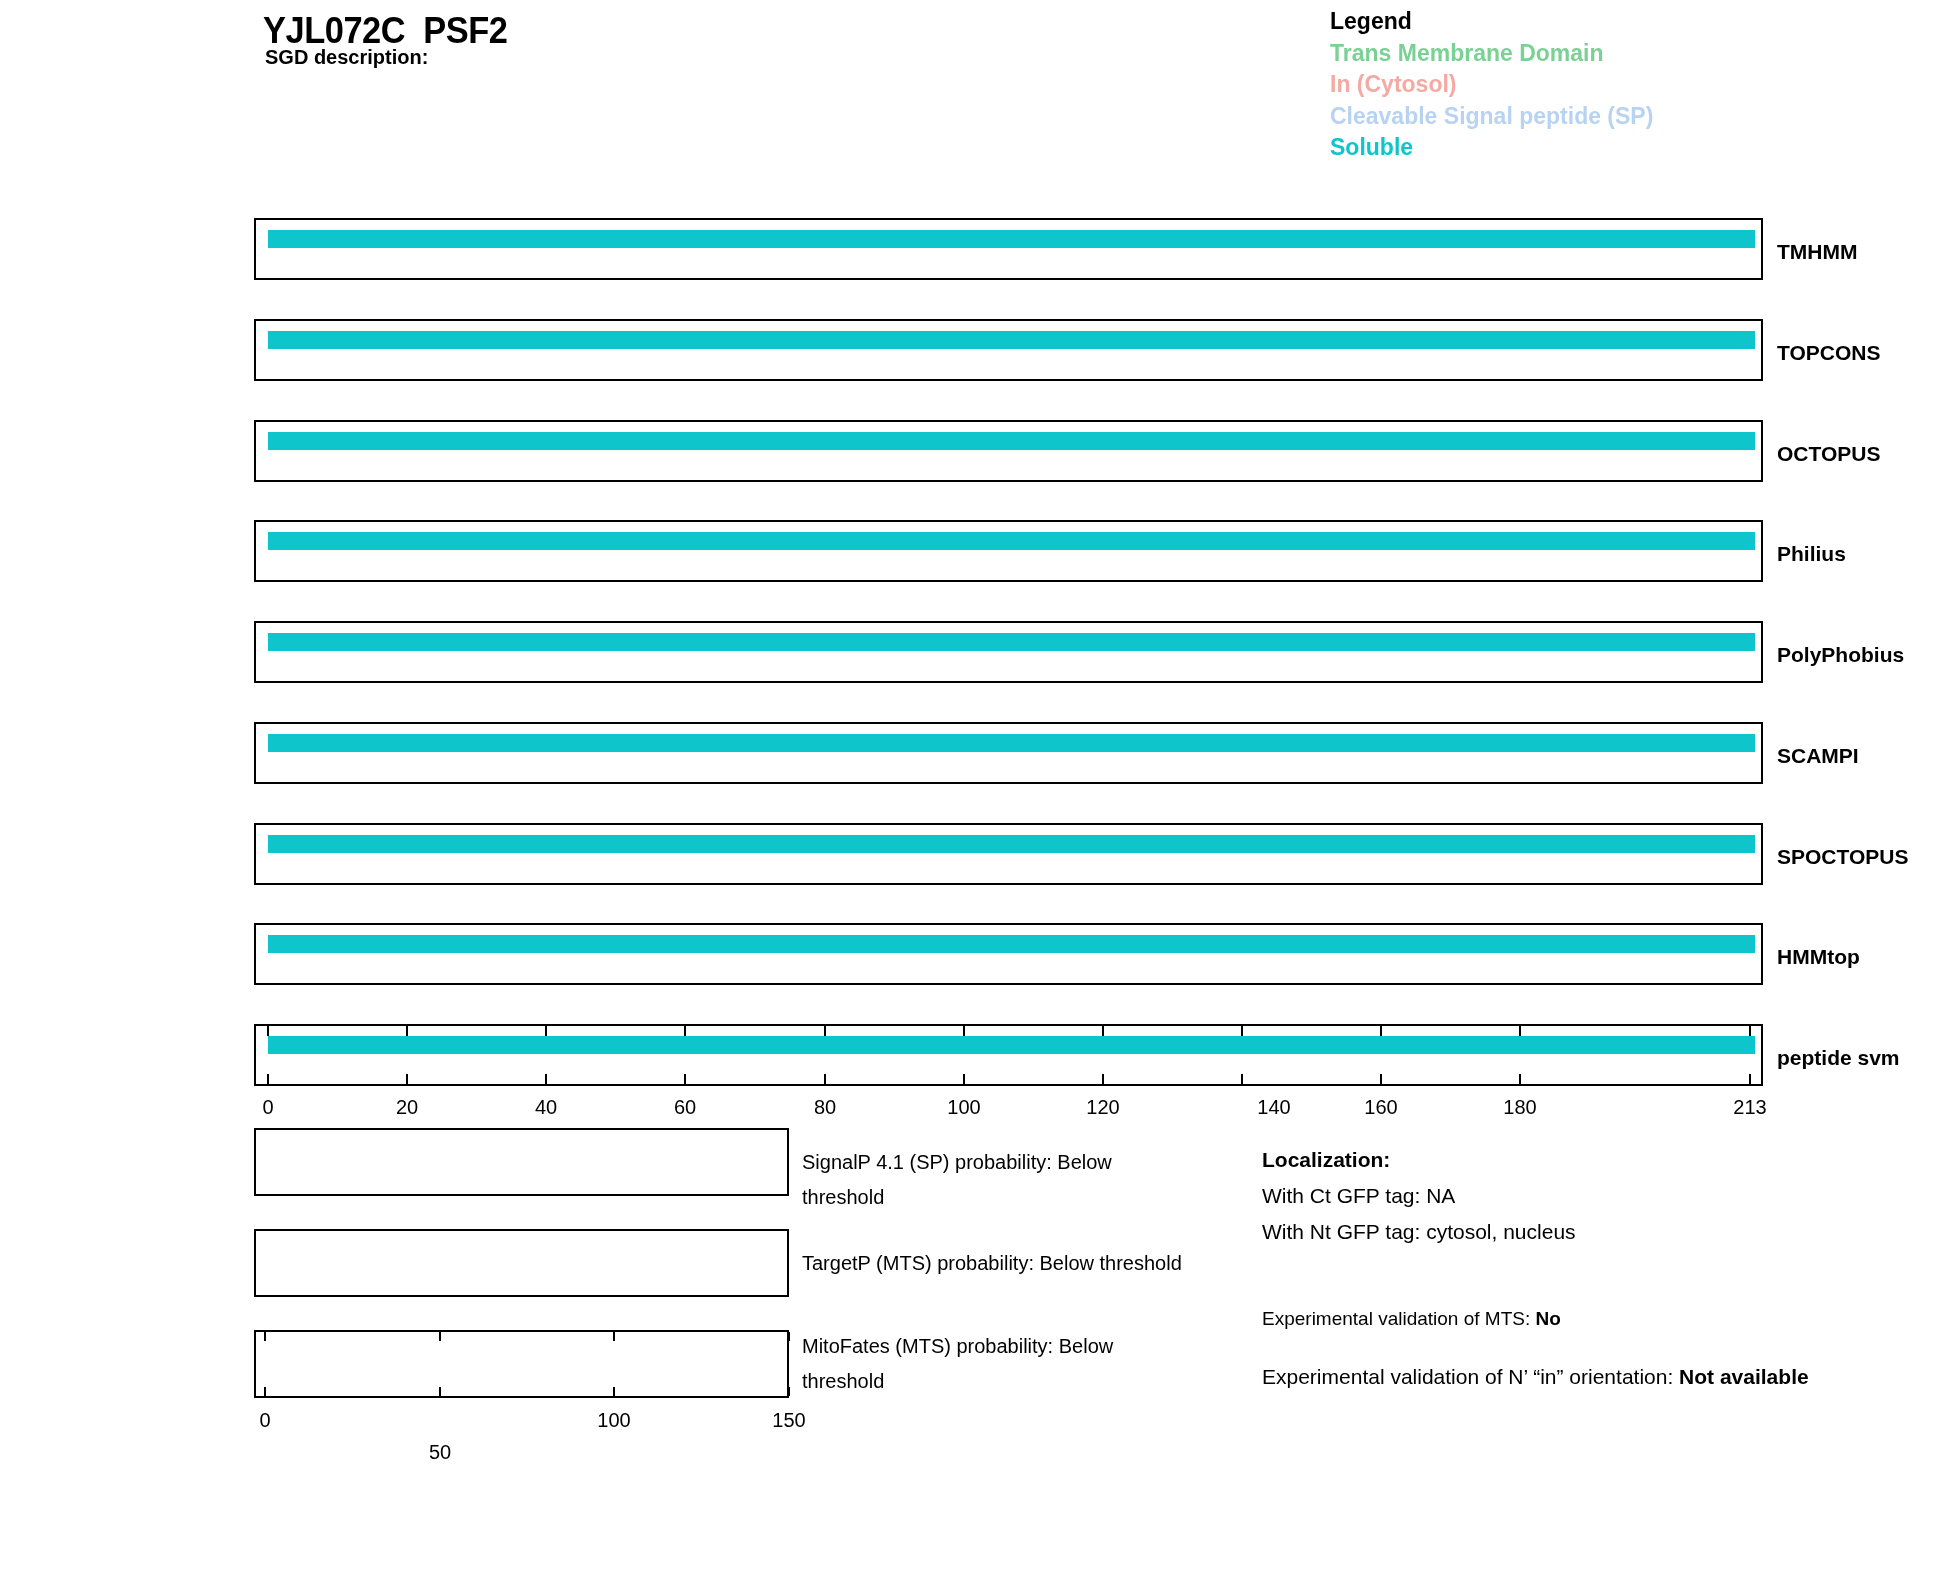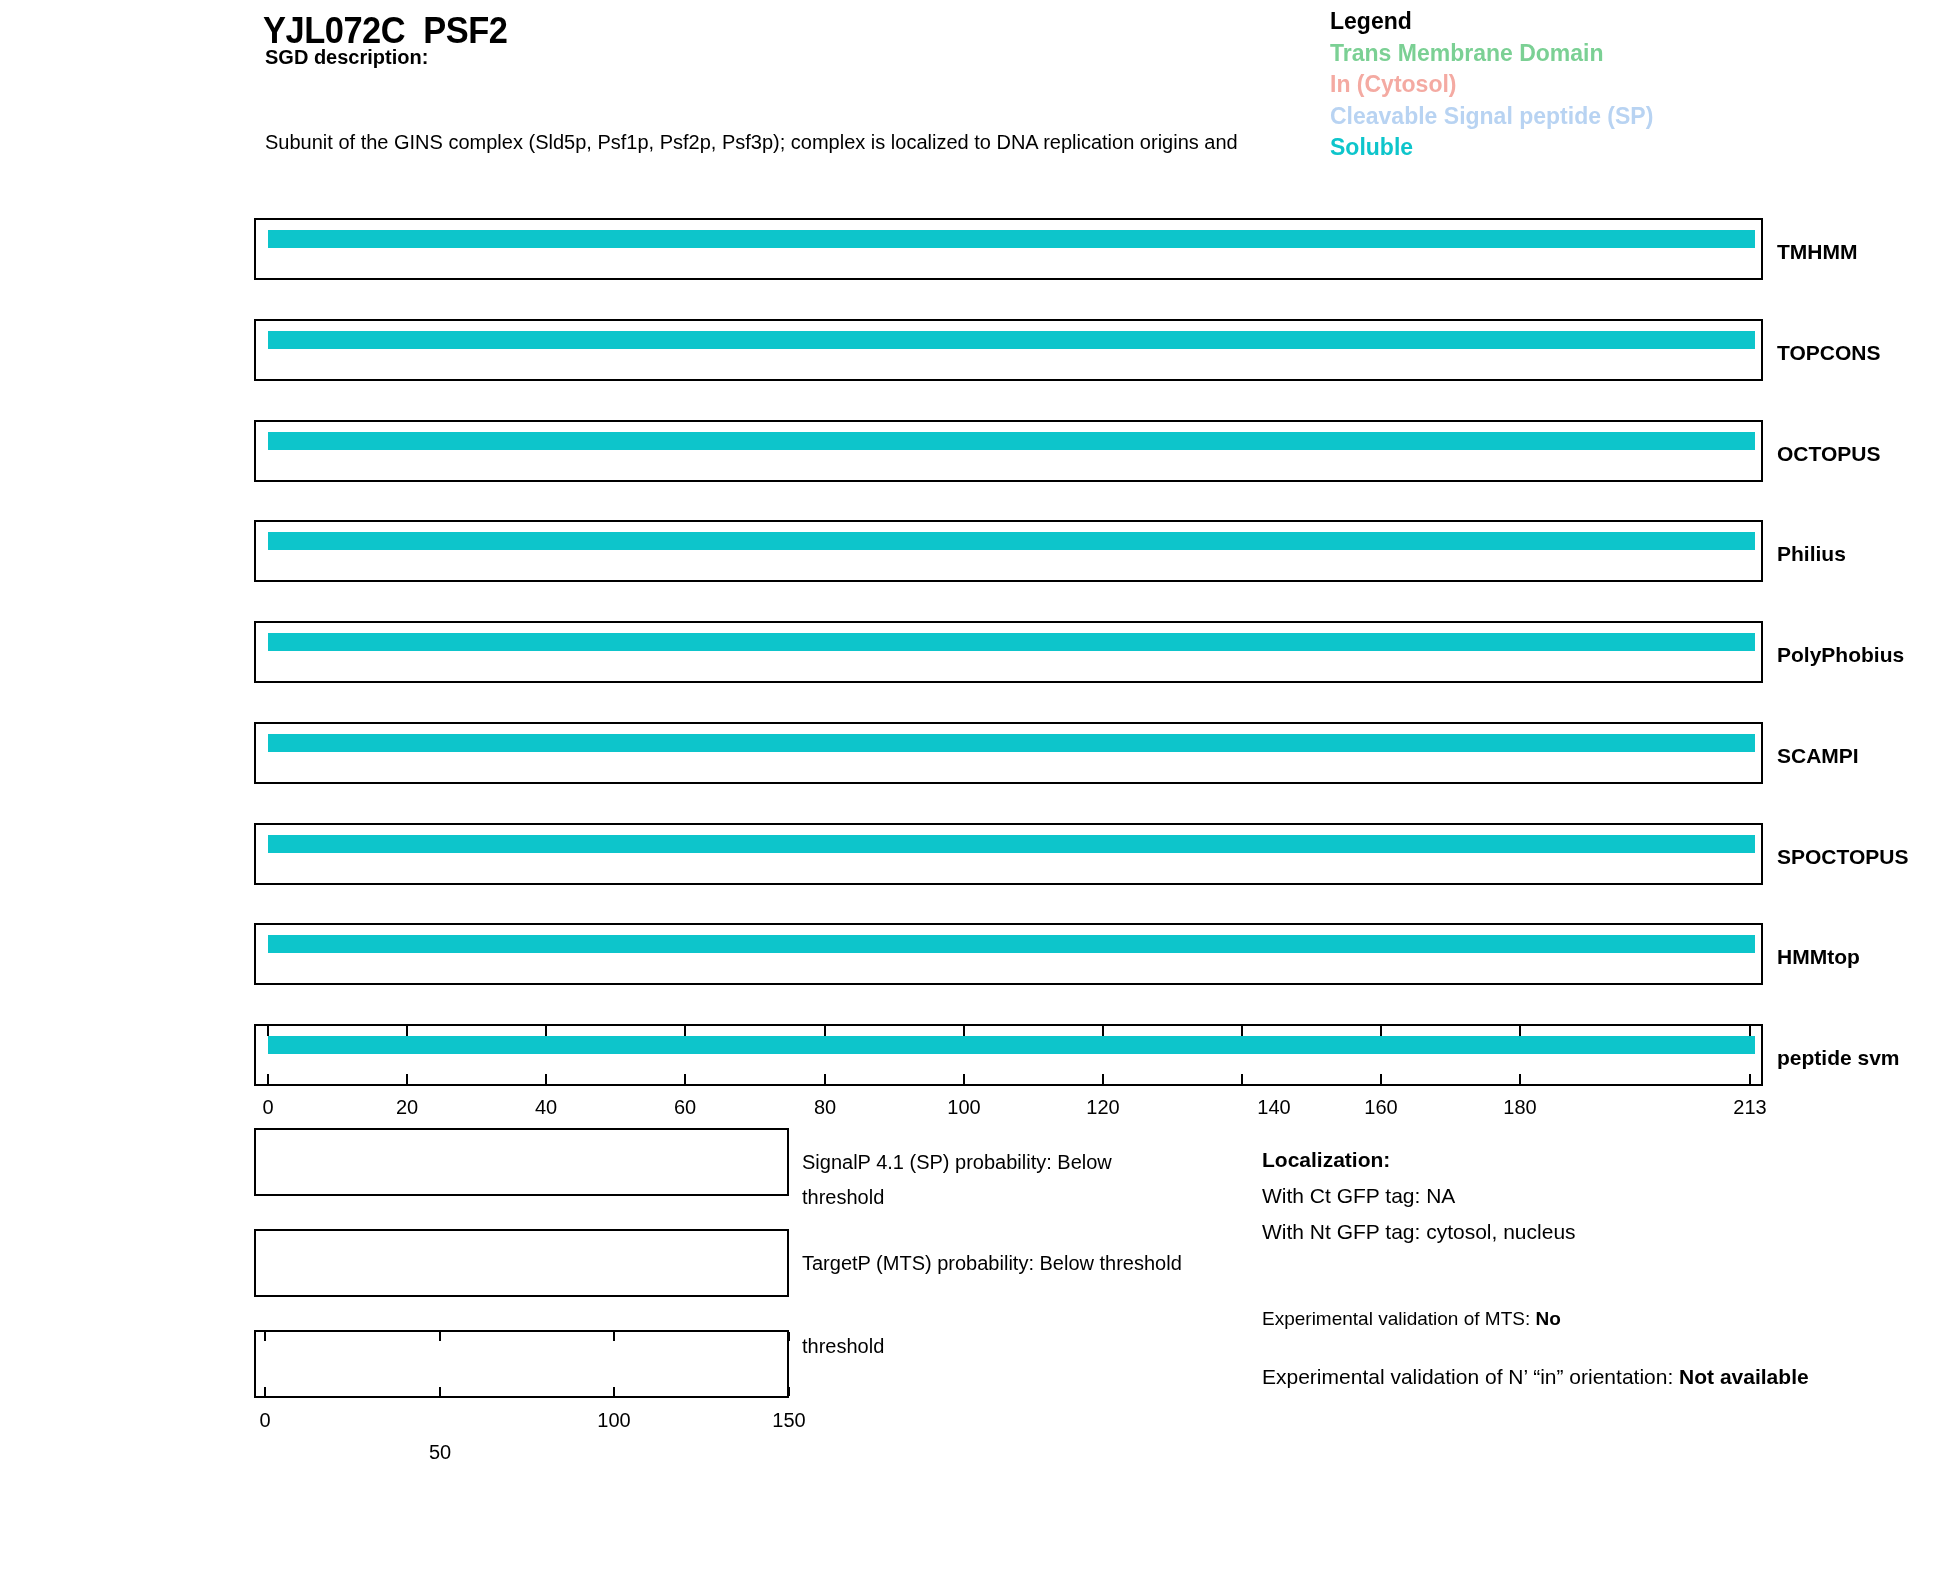--- a/index.html
+++ b/index.html
@@ -24,24 +24,20 @@
   .ori-line{left:1262px;top:1359px;font-size:21px;line-height:35px;width:558px;}
   b{font-weight:bold;}
 </style>
 </head>
 <body>
 
 <div class="page">
 
   <div class="abs page-title">YJL072C  PSF2</div>
   <div class="abs sgd-label">SGD description:</div>
-  <div class="abs sgd-desc">
-    <div>Subunit of the GINS complex (Sld5p, Psf1p, Psf2p, Psf3p); complex is localized to DNA replication origins and</div>
-    <div>implicated in assembly of the DNA replication machinery</div>
-  </div>
 
   <div class="abs legend">
     <div class="legend-title">Legend</div>
     <div id="legend-items">
         <div class="" style="color: rgb(123, 208, 148);">Trans Membrane Domain</div>
         <div class="" style="color: rgb(244, 170, 162);">In (Cytosol)</div>
         <div class="" style="color: rgb(184, 211, 242);">Cleavable Signal peptide (SP)</div>
         <div class="" style="color: rgb(13, 197, 203);">Soluble</div>
       </div>
   </div>
@@ -128,20 +124,21 @@
       <div class="tick" style="left: 439px; top: 1332px; height: 9px;"></div>
       <div class="tick" style="left: 439px; top: 1387px; height: 9px;"></div>
       <div class="axis-num" style="left: 395px; top: 1409px; margin-top: 32px;">50</div>
       <div class="tick" style="left: 613px; top: 1332px; height: 9px;"></div>
       <div class="tick" style="left: 613px; top: 1387px; height: 9px;"></div>
       <div class="axis-num" style="left: 569px; top: 1409px;">100</div>
       <div class="tick" style="left: 788px; top: 1332px; height: 9px;"></div>
       <div class="tick" style="left: 788px; top: 1387px; height: 9px;"></div>
       <div class="axis-num" style="left: 744px; top: 1409px;">150</div>
       <div class="prob-label" style="left: 802px; top: 1329px;">
+        <div class="">MitoFates (MTS) probability: Below</div>
         <div class="">threshold</div>
       </div>
     </div>
 
   <div class="abs loc-block">
     <div class="loc-title">Localization:</div>
     <div>With Ct GFP tag: NA</div>
     <div>With Nt GFP tag: cytosol, nucleus</div>
   </div>
   <div class="abs mts-line"><span>Experimental validation of MTS: </span><b>No</b></div>

